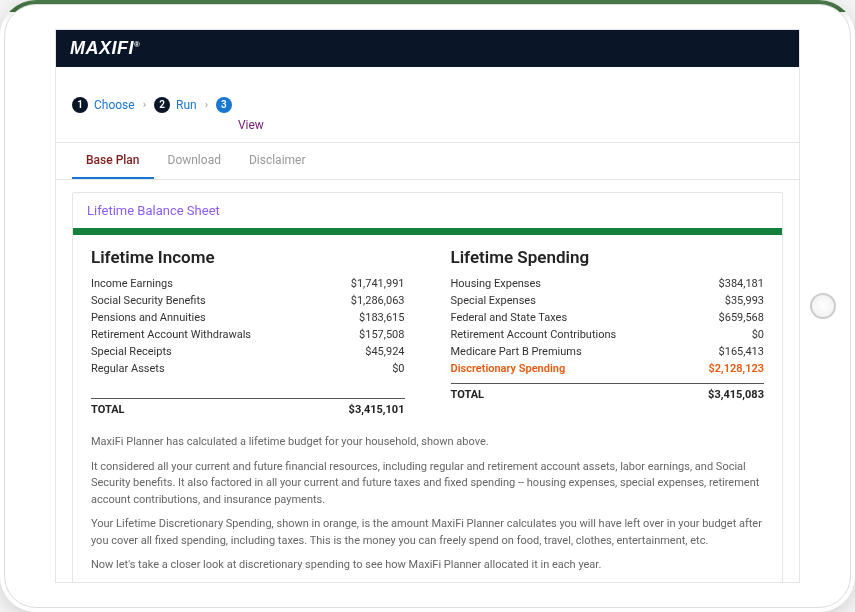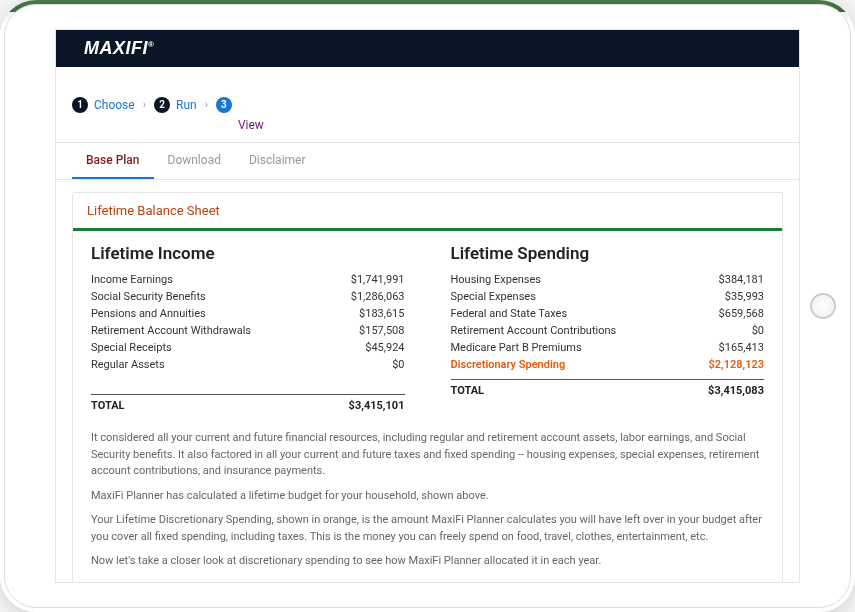--- a/index.html
+++ b/index.html
@@ -1,37 +1,37 @@
 <!DOCTYPE html>
 <html><head>
 <meta charset="utf-8">
 <style>
 * { margin: 0; padding: 0; box-sizing: border-box; }
 body { font-family: -apple-system, BlinkMacSystemFont, "Segoe UI", Roboto, Helvetica, Arial, sans-serif; background: #f5f5f5; display: flex; align-items: center; justify-content: center; min-height: 100vh; }
 .tablet-frame { width: 855px; height: 612px; background: linear-gradient(to bottom, #4a7a4a 0%, #3a6a3a 2%, #f0f0f0 2%, #ffffff 4%); border-radius: 36px; padding: 4px; position: relative; box-shadow: 0 4px 20px rgba(0,0,0,0.15); }
 .tablet-inner { width: 100%; height: 100%; background: #ffffff; border-radius: 32px; padding: 24px 50px 24px 50px; position: relative; border: 1px solid #ddd; }
 .home-button { position: absolute; right: 14px; top: 50%; transform: translateY(-50%); width: 26px; height: 26px; border-radius: 50%; border: 2px solid #ccc; background: radial-gradient(circle, #fff, #eee); }
 .screen { width: 100%; height: 100%; background: #fff; overflow: hidden; border: 1px solid #e5e5e5; display: flex; flex-direction: column; }
-.header-bar { background: #0a1628; color: #fff; padding: 8px 28px; }
+.header-bar { background: #0a1628; color: #fff; padding: 8px 14px; }
 .logo { font-family: Arial, sans-serif; font-weight: 900; font-style: italic; font-size: 18px; letter-spacing: 0.5px; }
 .logo sup { font-size: 8px; font-style: normal; }
 .stepper { display: flex; align-items: center; gap: 8px; padding: 10px 16px; border-bottom: 1px solid #e5e5e5; font-size: 12px; }
 .step { display: flex; align-items: center; gap: 6px; }
 .step-num { width: 16px; height: 16px; border-radius: 50%; display: flex; align-items: center; justify-content: center; font-size: 10px; font-weight: 600; }
 .step-dark .step-num { background: #0a1628; color: #fff; }
 .step-dark .step-label { color: #1976d2; cursor: pointer; }
 .step-active .step-num { background: #1976d2; color: #fff; }
 .step-active .step-label { color: #701a75; font-weight: 400; margin-top: 41px; }
 .chevron { color: #999; font-size: 11px; }
 .tabs { display: flex; gap: 0; padding: 0 16px; border-bottom: 1px solid #e5e5e5; font-size: 12px; }
 .tab { padding: 10px 14px; color: #999; cursor: pointer; border-bottom: 2px solid transparent; }
 .tab.active { color: #7f1d1d; border-bottom-color: #1976d2; font-weight: 500; }
 .content { flex: 1; padding: 12px 16px; overflow-y: auto; }
 .panel { border: 1px solid #e5e5e5; border-radius: 2px; }
-.panel-header { padding: 10px 14px; border-bottom: 3px solid #15803d; font-size: 13px; color: #c2410c; }
+.panel-header { padding: 10px 14px; border-bottom: 7px solid #15803d; font-size: 13px; color: #8b5cf6; }
 .panel-body { padding: 12px 18px 14px; }
 .balance-grid { display: flex; gap: 46px; }
 .balance-col { flex: 1; }
 .col-title { font-size: 17px; font-weight: 600; color: #222; margin-bottom: 8px; }
 .row { display: flex; justify-content: space-between; font-size: 11px; color: #333; line-height: 1.55; }
 .row.highlight { color: #e8590c; font-weight: 600; }
 .divider { border-top: 1px solid #555; margin: 6px 0 4px; }
 .total-row { display: flex; justify-content: space-between; font-size: 11px; font-weight: 700; color: #222; }
 .explain { margin-top: 18px; font-size: 11px; color: #666; line-height: 1.5; }
 .explain p { margin-bottom: 8px; }
@@ -143,22 +143,22 @@
                 <div class="divider"></div>
                 <div class="total-row">
                     <span>TOTAL</span>
                     <span>$3,415,083</span>
                   </div>
               </div>
 
             </div>
 
             <div class="explain">
+              <p>MaxiFi Planner has calculated a lifetime budget for your household, shown above.</p>
               <p>It considered all your current and future financial resources, including regular and retirement account assets, labor earnings, and Social Security benefits. It also factored in all your current and future taxes and fixed spending -- housing expenses, special expenses, retirement account contributions, and insurance payments.</p>
-              <p>MaxiFi Planner has calculated a lifetime budget for your household, shown above.</p>
               <p>Your Lifetime Discretionary Spending, shown in orange, is the amount MaxiFi Planner calculates you will have left over in your budget after you cover all fixed spending, including taxes. This is the money you can freely spend on food, travel, clothes, entertainment, etc.</p>
               <p>Now let's take a closer look at discretionary spending to see how MaxiFi Planner allocated it in each year.</p>
             </div>
 
             <div class="footer-nav">
               <span class="btn-prev">Previous</span>
               <button class="btn-next">Next</button>
             </div>
           </div>
         </div>

